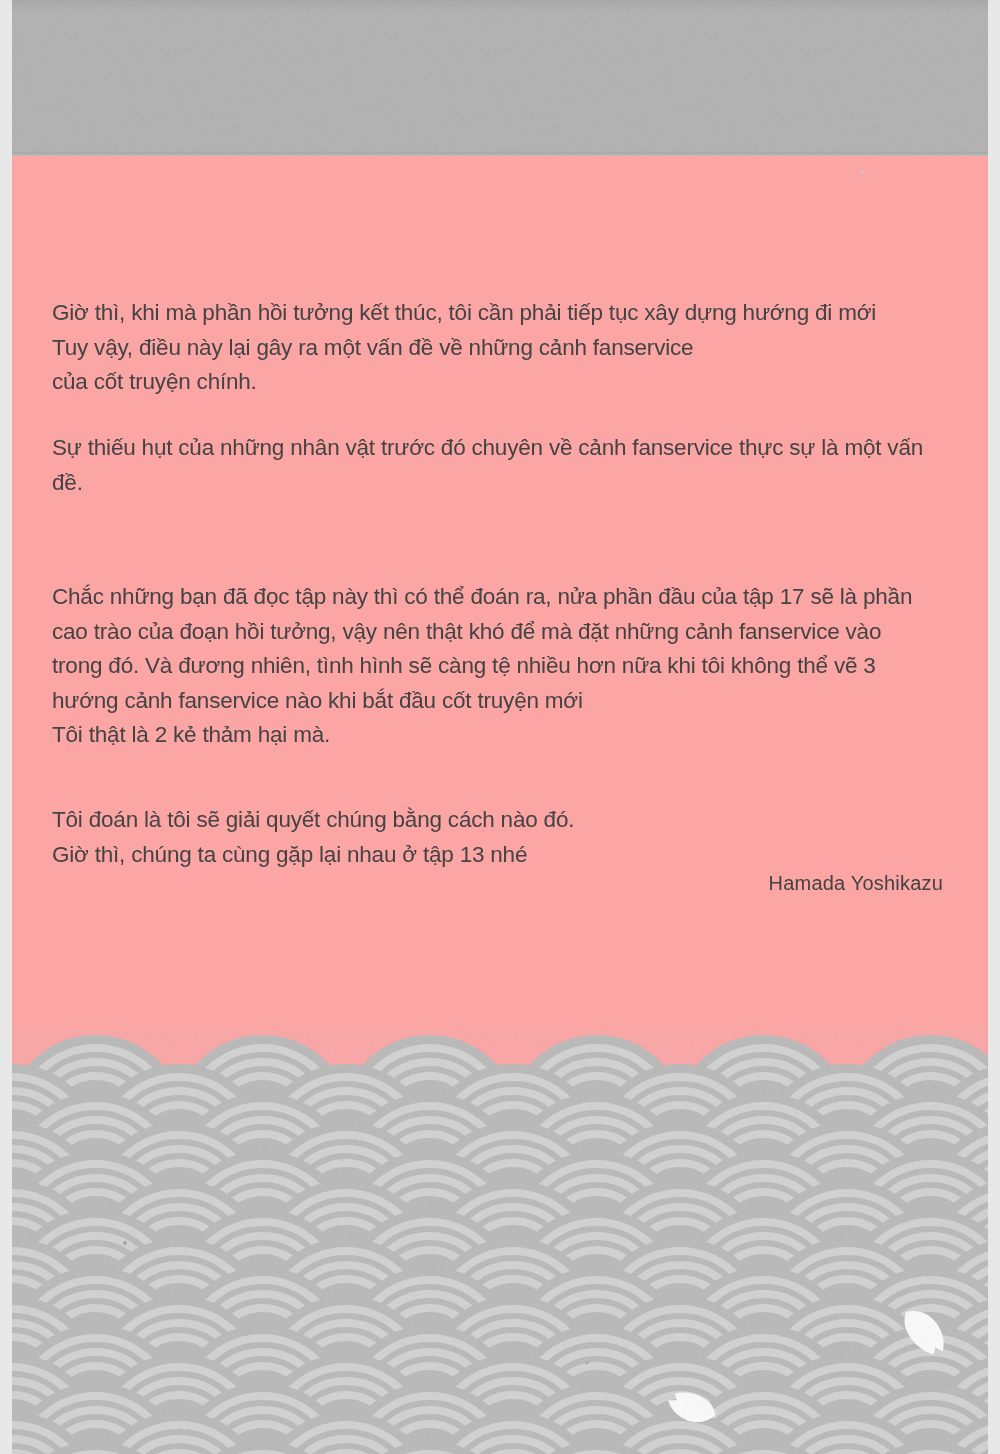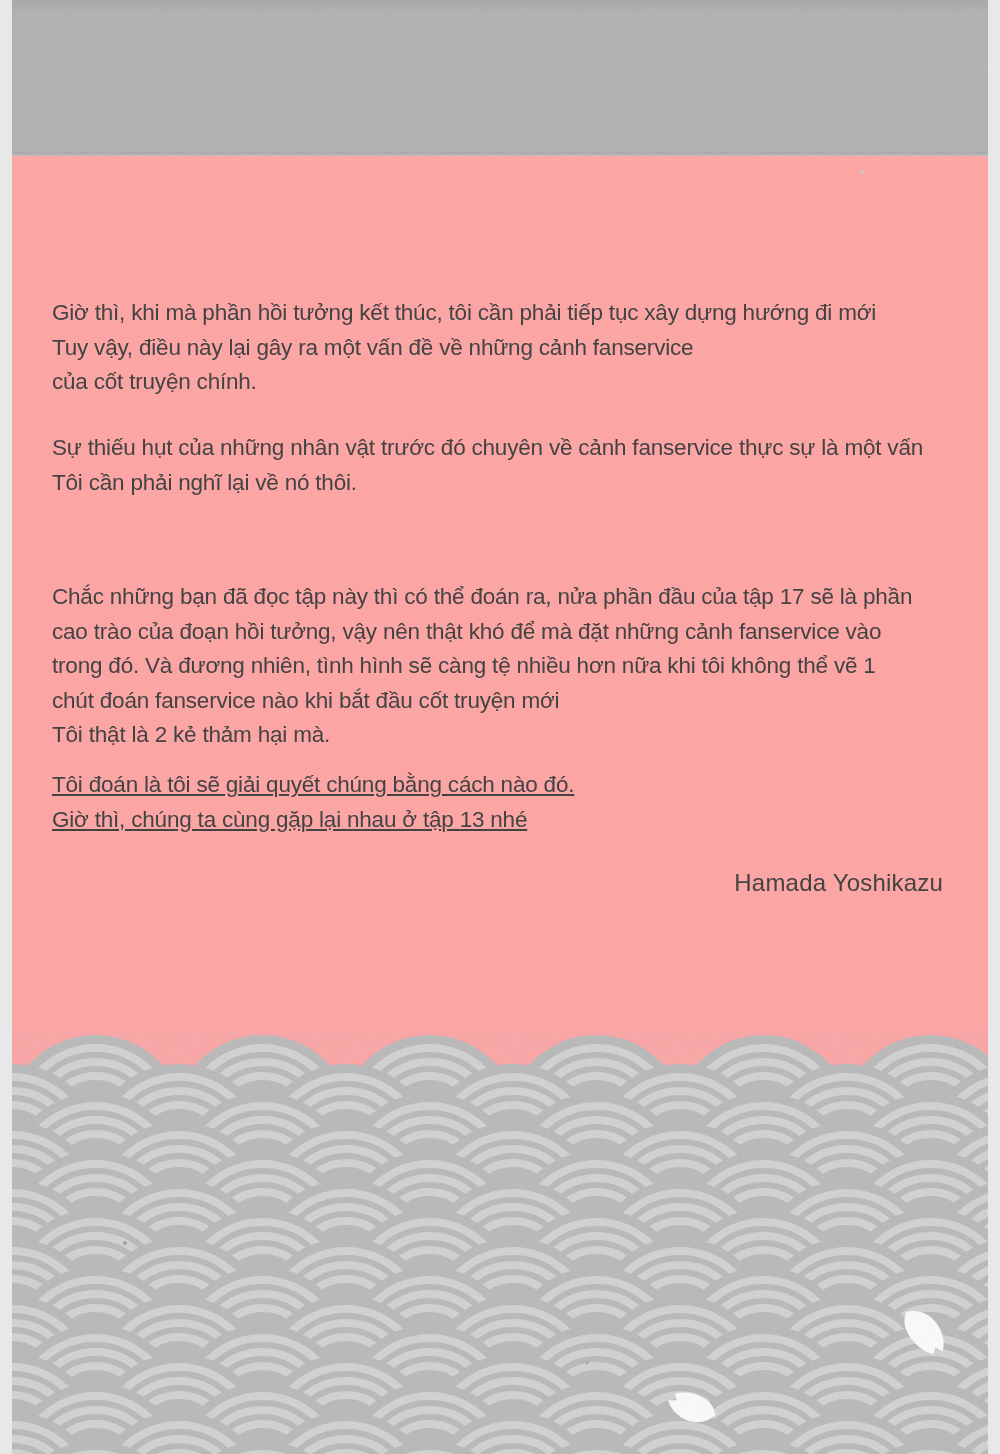--- a/index.html
+++ b/index.html
@@ -16,25 +16,25 @@
   }
   .afterword{
     position:absolute;left:40px;top:0;width:920px;
     color:#434343;
     font-size:22.5px;line-height:34.5px;letter-spacing:-0.2px;
   }
   .para{position:absolute;left:0;width:920px;}
   .para-1{top:296px;}
   .para-2{top:431px;}
   .para-3{top:580px;}
-  .para-4{top:768px;text-decoration:underline;}
+  .para-4{top:803px;}
   .line{white-space:nowrap;}
   .signature{
     position:absolute;right:45px;top:866px;
-    color:#434343;font-size:24px;line-height:34px;letter-spacing:0.2px;
+    color:#434343;font-size:20px;line-height:34px;letter-spacing:0.2px;
     text-align:right;white-space:nowrap;
   }
   .dust{position:absolute;border-radius:50%;}
   .dust-1{left:848px;top:171px;width:5px;height:3px;background:#c9c9c9;}
   .wave-section{
     position:absolute;left:0;top:1030px;width:1000px;height:424px;
   }
   svg{display:block;}
 </style>
 </head>
@@ -67,28 +67,28 @@
   <div class="afterword">
 
     <div class="para para-1">
       <div class="line">Giờ thì, khi mà phần hồi tưởng kết thúc, tôi cần phải tiếp tục xây dựng hướng đi mới</div>
       <div class="line">Tuy vậy, điều này lại gây ra một vấn đề về những cảnh fanservice</div>
       <div class="line">của cốt truyện chính.</div>
     </div>
 
     <div class="para para-2">
       <div class="line">Sự thiếu hụt của những nhân vật trước đó chuyên về cảnh fanservice thực sự là một vấn</div>
-      <div class="line">Tôi cần phải nghĩ lại về nó thôi.</div>
+      <div class="line">đề.</div>
     </div>
 
     <div class="para para-3">
       <div class="line">Chắc những bạn đã đọc tập này thì có thể đoán ra, nửa phần đầu của tập 17 sẽ là phần</div>
       <div class="line">cao trào của đoạn hồi tưởng, vậy nên thật khó để mà đặt những cảnh fanservice vào</div>
-      <div class="line">trong đó. Và đương nhiên, tình hình sẽ càng tệ nhiều hơn nữa khi tôi không thể vẽ 1</div>
-      <div class="line">chút đoán fanservice nào khi bắt đầu cốt truyện mới</div>
+      <div class="line">trong đó. Và đương nhiên, tình hình sẽ càng tệ nhiều hơn nữa khi tôi không thể vẽ 3</div>
+      <div class="line">hướng cảnh fanservice nào khi bắt đầu cốt truyện mới</div>
       <div class="line">Tôi thật là 2 kẻ thảm hại mà.</div>
     </div>
 
     <div class="para para-4">
       <div class="line">Tôi đoán là tôi sẽ giải quyết chúng bằng cách nào đó.</div>
       <div class="line">Giờ thì, chúng ta cùng gặp lại nhau ở tập 13 nhé</div>
     </div>
 
   </div>
 

